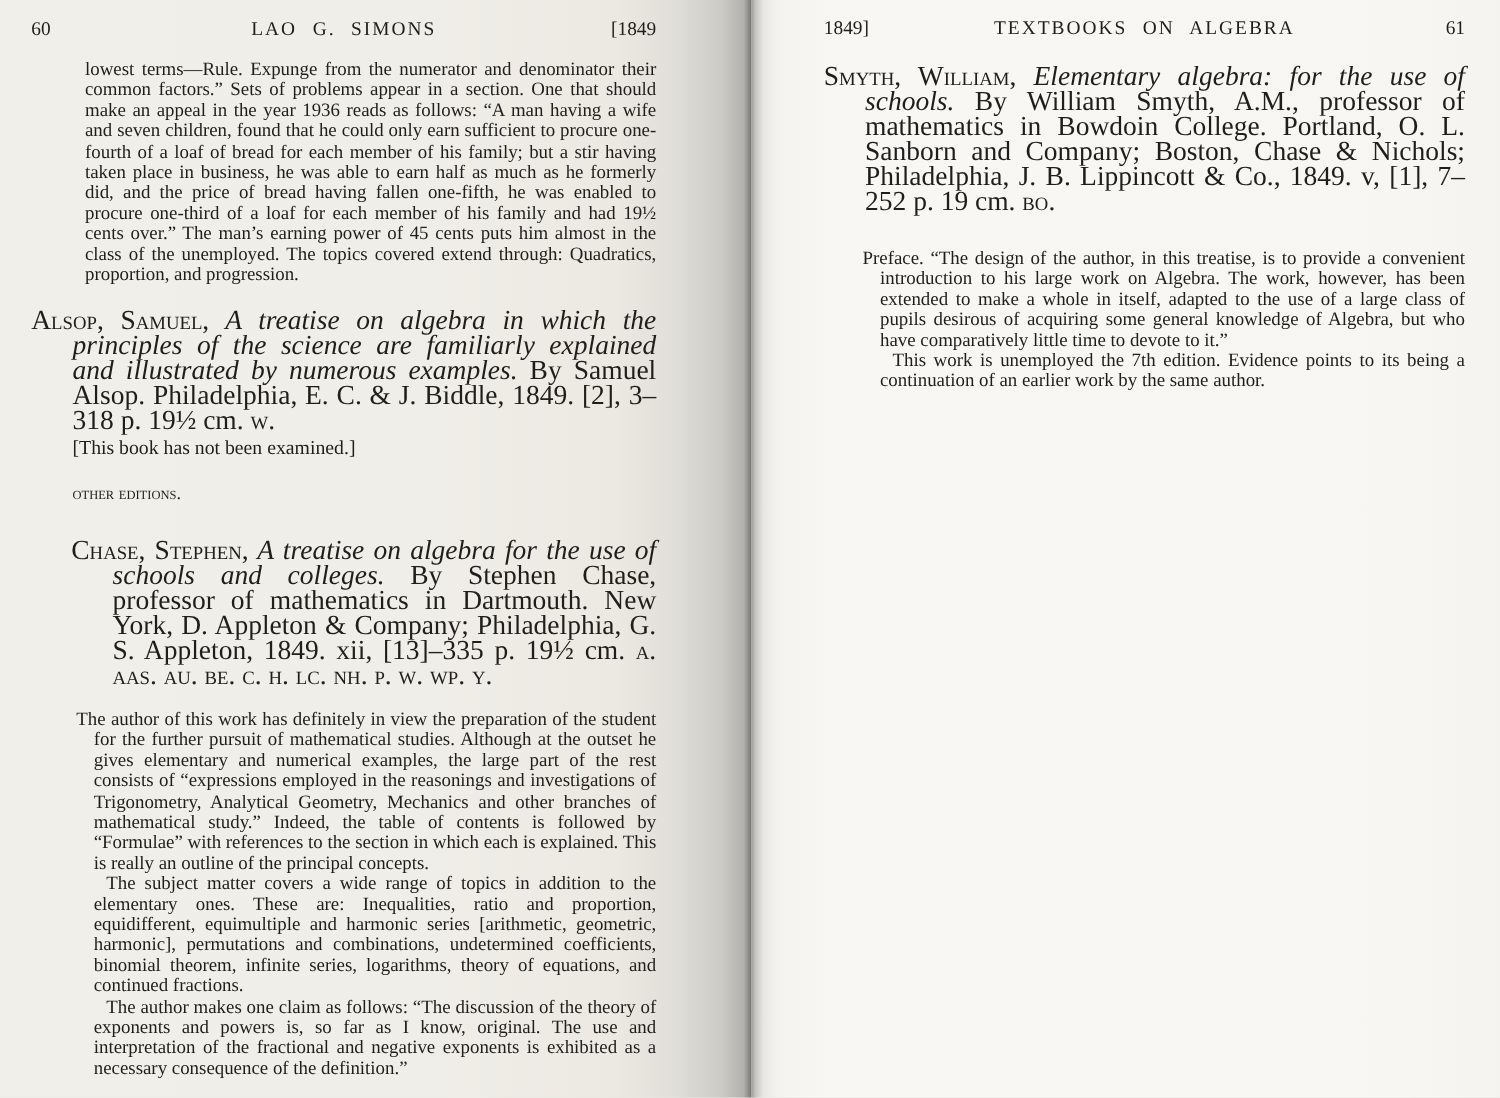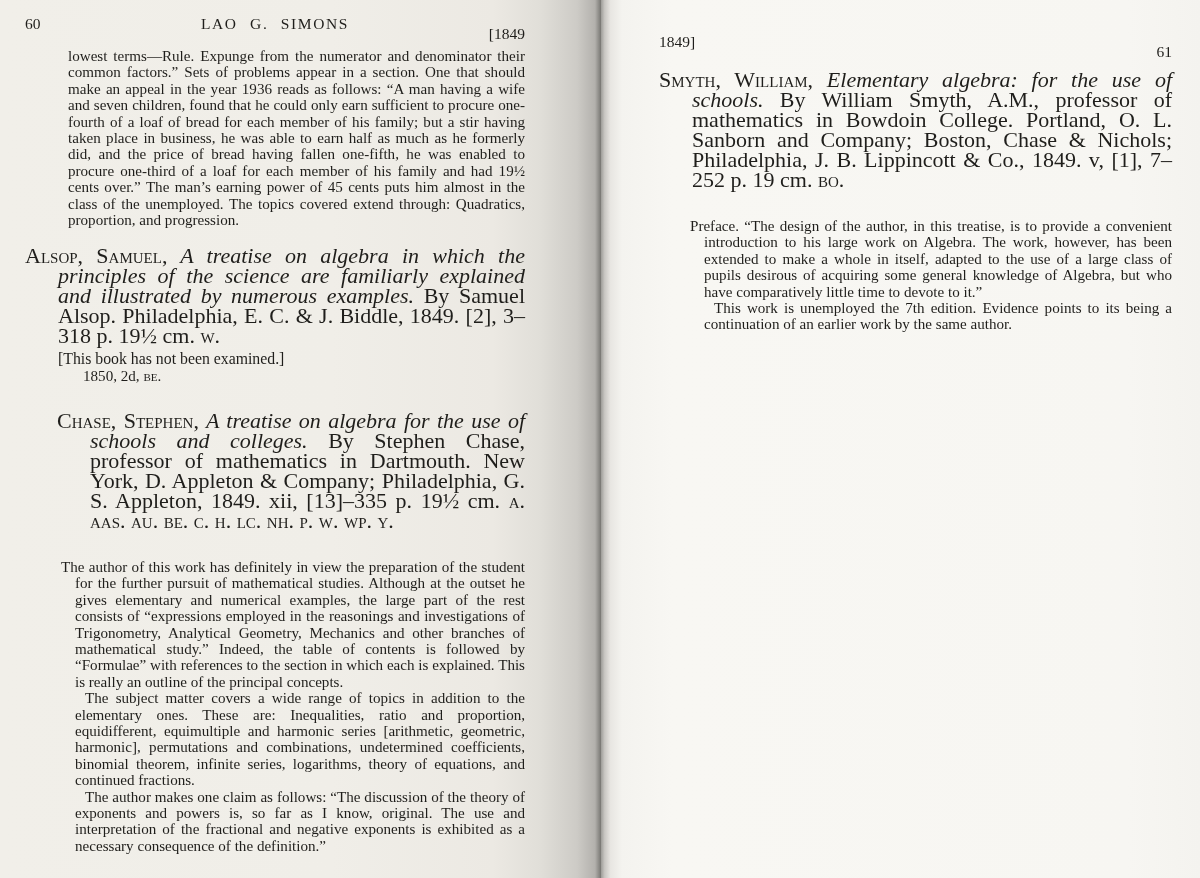--- a/index.html
+++ b/index.html
@@ -16,28 +16,28 @@
     background:linear-gradient(to right,
       #f1efe9 0%, #f0eee8 55%, #ece9e3 82%, #e0ded8 90%,
       #cdcbc6 96%, #b3b1ad 99%, #777672 100%);
     padding:14px 76px 0 25px;
   }
   .page-right{
     width:599px;
     background:linear-gradient(to right,
       #9d9c98 0%, #c8c6c2 0.6%, #e8e6e2 1.6%, #f4f3ef 3.5%,
       #f8f7f3 12%, #f7f6f2 88%, #f4f3ef 100%);
-    padding:32px 28px 0 58px;
+    padding:13px 28px 0 58px;
   }
   .running-head{
     position:relative;height:20px;margin-bottom:14px;
     font-size:15.5px;line-height:20px;
   }
   .running-head .edge-left{position:absolute;left:0;top:0;}
-  .running-head .edge-right{position:absolute;right:0;top:10px;}
+  .running-head .edge-right{position:absolute;right:0;top:0;}
   .running-head .head-center{
     position:absolute;left:50%;top:0;transform:translateX(-50%);
     white-space:nowrap;letter-spacing:1.6px;word-spacing:7px;
   }
   p{margin:0;}
   .body-text{
     font-size:15.1px;line-height:16.4px;
     text-align:justify;
   }
   .continuation{margin-left:43px;margin-top:0;font-family:Liberation Serif, serif;}
@@ -45,21 +45,21 @@
     font-size:22px;line-height:20px;text-align:justify;
     padding-left:33px;text-indent:-33px;
   }
   .mt-entry1{margin-top:18px;}
   .mt-entry2{margin-top:26px;margin-left:32px;}
   .sc{font-variant:small-caps;}
   .it{font-style:italic;}
   .note{margin-top:4px;margin-left:33px;font-size:15.8px;line-height:18px;}
   .oe-label{margin-top:19px;margin-left:33px;font-size:14.8px;line-height:16.4px;}
   .oe-item{margin-left:58px;font-size:15.1px;line-height:16.4px;}
-  .annotation{margin-top:28px;margin-left:50px;}
+  .annotation{margin-top:18px;margin-left:50px;}
   .annotation p{text-indent:10px;}
   .annotation p:first-child{text-indent:-14px;}
   .annotation-right{margin-top:28px;margin-left:45px;}
 </style>
 </head>
 <body>
 
 <div class="spread">
 
   <section class="page page-left">
@@ -68,34 +68,35 @@
       <span class="head-center">LAO G. SIMONS</span>
       <span class="edge-right">[1849</span>
     </header>
 
     <p class="body-text continuation">lowest terms—Rule.   Expunge from the numerator and denominator their common factors.”   Sets of problems appear in a section.   One that should make an appeal in the year 1936 reads as follows:  “A man having a wife and seven children, found that he could only earn sufficient to procure one-fourth of a loaf of bread for each member of his family;  but a stir having taken place in business, he was able to earn half as much as he formerly did, and the price of bread having fallen one-fifth, he was enabled to procure one-third of a loaf for each member of his family and had 19½ cents over.”   The man’s earning power of 45 cents puts him almost in the class of the unemployed.   The topics covered extend through:  Quadratics, proportion, and progression.</p>
 
     <p class="entry mt-entry1"><span class="sc">Alsop, Samuel,</span><span class="it"> A treatise on algebra in which the principles of the science are familiarly explained and illustrated by numerous examples.</span><span>  By Samuel Alsop.   Philadelphia, E. C. &amp; J. Biddle, 1849.   [2], 3–318 p.   19½ cm.  </span><span class="sc">w.</span></p>
 
     <p class="note">[This book has not been examined.]</p>
 
-    <p class="oe-item"><span>1850, 2d, </span><span class="sc">be.</span></p>
+    <p class="oe-label sc">other editions.</p>
 
     <p class="entry mt-entry2"><span class="sc">Chase, Stephen,</span><span class="it"> A treatise on algebra for the use of schools and colleges.</span><span>  By Stephen Chase, professor of mathematics in Dartmouth.   New York, D. Appleton &amp; Company;  Philadelphia, G. S. Appleton, 1849.   xii, [13]–335 p.   19½ cm.   </span><span class="sc">a. aas. au. be. c. h. lc. nh. p. w. wp. y.</span></p>
 
     <div class="annotation body-text">
       <p>The author of this work has definitely in view the preparation of the student for the further pursuit of mathematical studies.   Although at the outset he gives elementary and numerical examples, the large part of the rest consists of “expressions employed in the reasonings and investigations of Trigonometry, Analytical Geometry, Mechanics and other branches of mathematical study.”   Indeed, the table of contents is followed by “Formulae” with references to the section in which each is explained.   This is really an outline of the principal concepts.</p>
       <p>The subject matter covers a wide range of topics in addition to the elementary ones.   These are:  Inequalities, ratio and proportion, equidifferent, equimultiple and harmonic series [arithmetic, geometric, harmonic], permutations and combinations, undetermined coefficients, binomial theorem, infinite series, logarithms, theory of equations, and continued fractions.</p>
       <p>The author makes one claim as follows:  “The discussion of the theory of exponents and powers is, so far as I know, original. The use and interpretation of the fractional and negative exponents is exhibited as a necessary consequence of the definition.”</p>
     </div>
   </section>
 
   <section class="page page-right">
     <header class="running-head">
       <span class="edge-left">1849]</span>
+      <span class="head-center">TEXTBOOKS ON ALGEBRA</span>
       <span class="edge-right">61</span>
     </header>
 
     <p class="entry mt-entry1"><span class="sc">Smyth, William,</span><span class="it"> Elementary algebra: for the use of schools.</span><span>  By William Smyth, A.M., professor of mathematics in Bowdoin College.   Portland, O. L. Sanborn and Company;  Boston, Chase &amp; Nichols;  Philadelphia, J. B. Lippincott &amp; Co., 1849. v, [1], 7–252 p.   19 cm.   </span><span class="sc">bo.</span></p>
 
     <div class="annotation annotation-right body-text">
       <p>Preface.   “The design of the author, in this treatise, is to provide a convenient introduction to his large work on Algebra.   The work, however, has been extended to make a whole in itself, adapted to the use of a large class of pupils desirous of acquiring some general knowledge of Algebra, but who have comparatively little time to devote to it.”</p>
       <p>This work is unemployed the 7th edition.    Evidence points to its being a continuation of an earlier work by the same author.</p>
     </div>
   </section>

